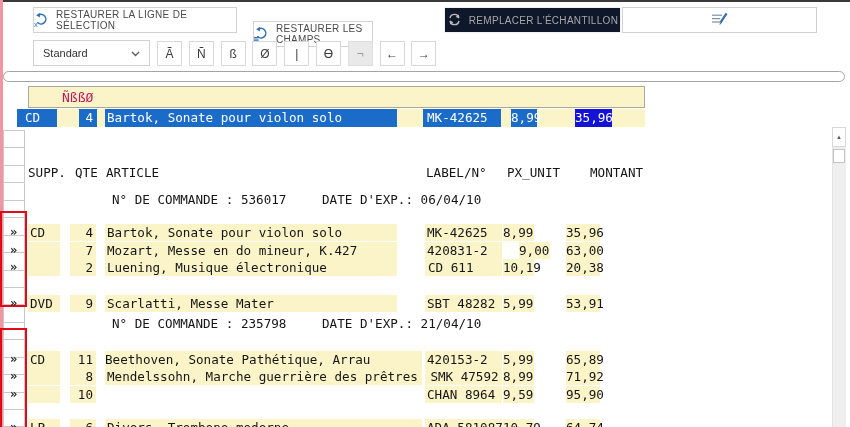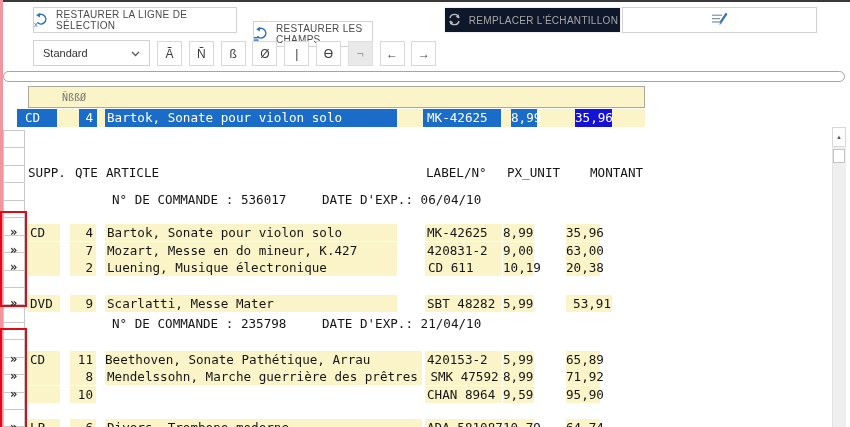--- a/index.html
+++ b/index.html
@@ -14,21 +14,21 @@
           justify-content:center;gap:7px;font-size:10px;letter-spacing:.3px;color:#4a4a4a;cursor:default;}
   .tb-btn.disabled{background:#0f172a;border-color:#f1f1f1;color:#a8a8a8;margin-left:20px;}
   .dd{left:33px;top:40px;width:117px;height:26px;border:1px solid #d2d2d2;background:#fff;
       display:flex;align-items:center;justify-content:space-between;padding:0 9px;font-size:11px;color:#333;}
   .cb{top:41px;width:25px;height:25px;border:1px solid #d8d8d8;background:#fff;display:flex;
       align-items:center;justify-content:center;font-size:12px;color:#3a3a3a;}
   .cb.disabled{background:#e9e9e9;border-color:#dedede;color:#9a9a9a;}
   
   .pill{left:3px;top:71px;width:842px;height:11px;border:1px solid #a5a5a5;border-radius:7px;background:#fff;}
   .samplebar{left:28px;top:86px;width:617px;height:22px;background:#fbf4c8;border:1px solid #a9a99b;}
-  .mono{font-family:"DejaVu Sans Mono",monospace;font-size:10px;line-height:17px;color:#737373;white-space:pre;}
+  .mono{font-family:"DejaVu Sans Mono",monospace;font-size:13px;line-height:17px;color:#be185d;white-space:pre;}
   .samplebar .mono{position:absolute;left:33px;top:2px;}
   
   .selrow{left:17px;top:109px;width:628px;height:18px;background:#fbf4c8;}
   .selcell{position:absolute;top:0;height:18px;background:#1a6cc8;box-sizing:border-box;
            font-family:"DejaVu Sans Mono",monospace;font-size:12.6px;line-height:18px;color:#fff;white-space:pre;}
   .selcell.dark{background:#1412d4;}
   .r{text-align:right;}
   
   .rowline{left:0;height:17px;width:850px;}
   .cell{position:absolute;top:0;height:17px;background:#fbf4c8;box-sizing:border-box;
@@ -178,40 +178,40 @@
       <div class="cell" style="left: 425px; width: 77px; text-align: left; padding-left: 2px;">MK-42625</div>
       <div class="cell" style="left: 503px; width: 31px; text-align: right; padding-right: 2px;">8,99</div>
       <div class="cell" style="left: 566px; width: 34px; text-align: right; padding-right: 1px;">35,96</div>
     </div>
     <div class="abs rowline" style="top: 241.5px;">
       <span class="marker">»</span>
       <div class="cell" style="left: 28px; width: 32px; text-align: left; padding-left: 2px;"></div>
       <div class="cell" style="left: 70px; width: 26px; text-align: right; padding-right: 3px;">7</div>
       <div class="cell" style="left: 105px; width: 292px; text-align: left; padding-left: 2px;">Mozart, Messe en do mineur, K.427</div>
       <div class="cell" style="left: 425px; width: 77px; text-align: left; padding-left: 2px;">420831-2</div>
-      <div class="cell" style="left: 503px; width: 31px; text-align: left; padding-right: 10px;">9,00</div>
+      <div class="cell" style="left: 519px; width: 31px; text-align: left; padding-right: 10px;">9,00</div>
       <div class="cell" style="left: 566px; width: 34px; text-align: right; padding-right: 1px;">63,00</div>
     </div>
     <div class="abs rowline" style="top: 259px;">
       <span class="marker">»</span>
       <div class="cell" style="left: 28px; width: 32px; text-align: left; padding-left: 2px;"></div>
       <div class="cell" style="left: 70px; width: 26px; text-align: right; padding-right: 3px;">2</div>
       <div class="cell" style="left: 105px; width: 292px; text-align: left; padding-left: 2px;">Luening, Musique électronique</div>
       <div class="cell" style="left: 425px; width: 77px; text-align: left; padding-left: 3px;">CD 611</div>
       <div class="cell" style="left: 503px; width: 31px; text-align: right; padding-right: 2px;">10,19</div>
       <div class="cell" style="left: 566px; width: 34px; text-align: right; padding-right: 1px;">20,38</div>
     </div>
     <div class="abs rowline" style="top: 294.5px;">
       <span class="marker">»</span>
       <div class="cell" style="left: 28px; width: 32px; text-align: left; padding-left: 2px;">DVD</div>
       <div class="cell" style="left: 70px; width: 26px; text-align: right; padding-right: 3px;">9</div>
       <div class="cell" style="left: 105px; width: 292px; text-align: left; padding-left: 2px;">Scarlatti, Messe Mater</div>
       <div class="cell" style="left: 425px; width: 77px; text-align: left; padding-left: 2px;">SBT 48282</div>
       <div class="cell" style="left: 503px; width: 31px; text-align: right; padding-right: 2px;">5,99</div>
-      <div class="cell" style="left: 566px; width: 46px; text-align: right; padding-right: 1px;">53,91</div>
+      <div class="cell" style="left: 566px; width: 34px; text-align: right; padding-right: 1px;">53,91</div>
     </div>
     <div class="abs rowline" style="top: 314.5px;">
       <span class="otxt" style="left: 112px;">N° DE COMMANDE : 235798</span>
       <span class="otxt" style="left: 322px;">DATE D'EXP.: 21/04/10</span>
     </div>
     <div class="abs rowline" style="top: 350.5px;">
       <span class="marker">»</span>
       <div class="cell" style="left: 28px; width: 32px; text-align: left; padding-left: 2px;">CD</div>
       <div class="cell" style="left: 70px; width: 26px; text-align: right; padding-right: 3px;">11</div>
       <div class="cell" style="left: 105px; width: 317px; text-align: left; padding-left: 0;">Beethoven, Sonate Pathétique, Arrau</div>

